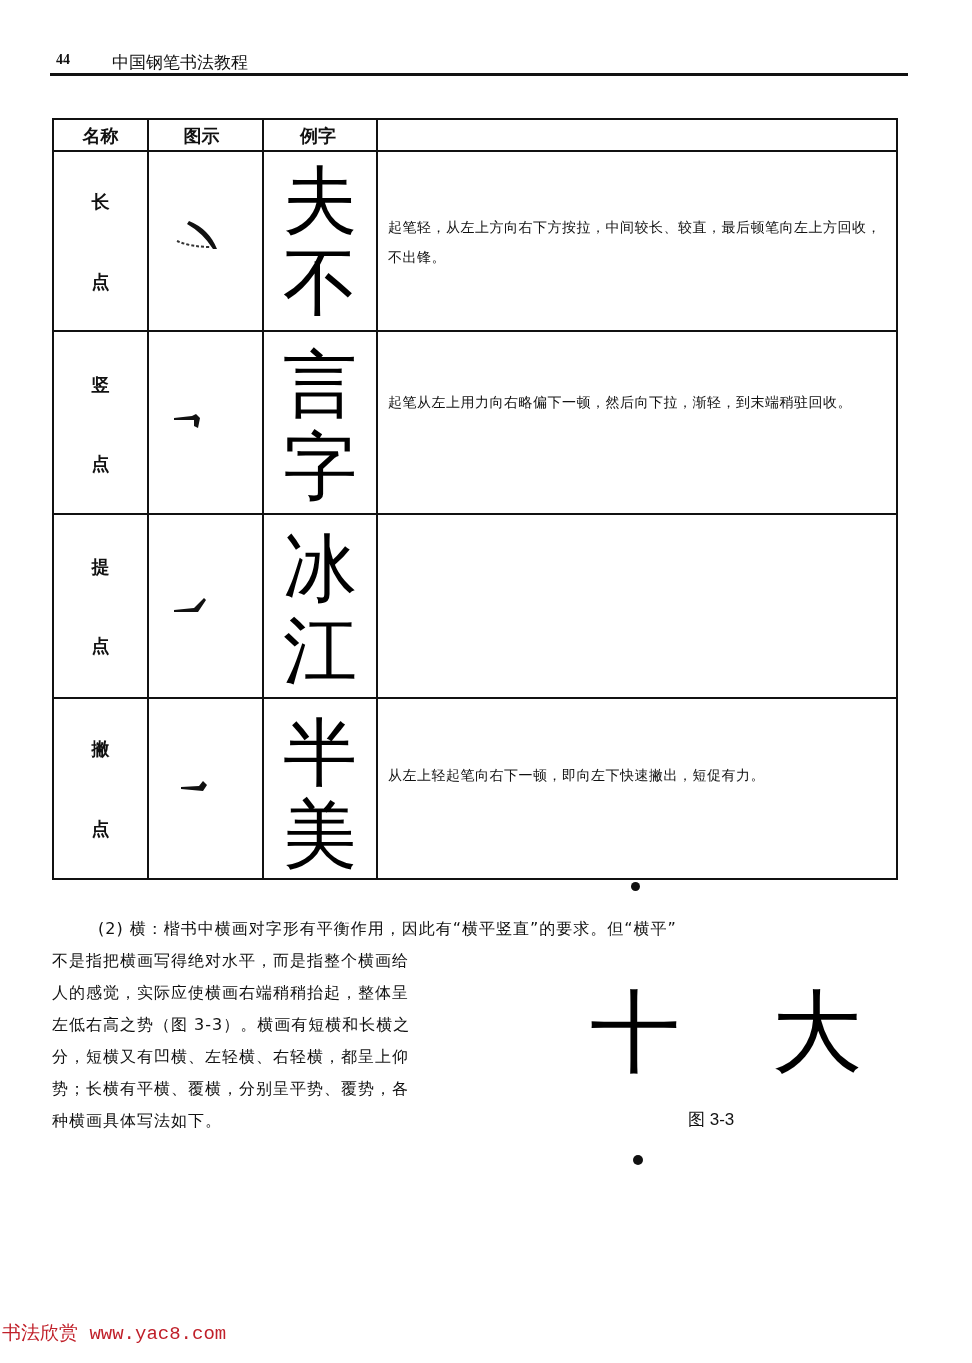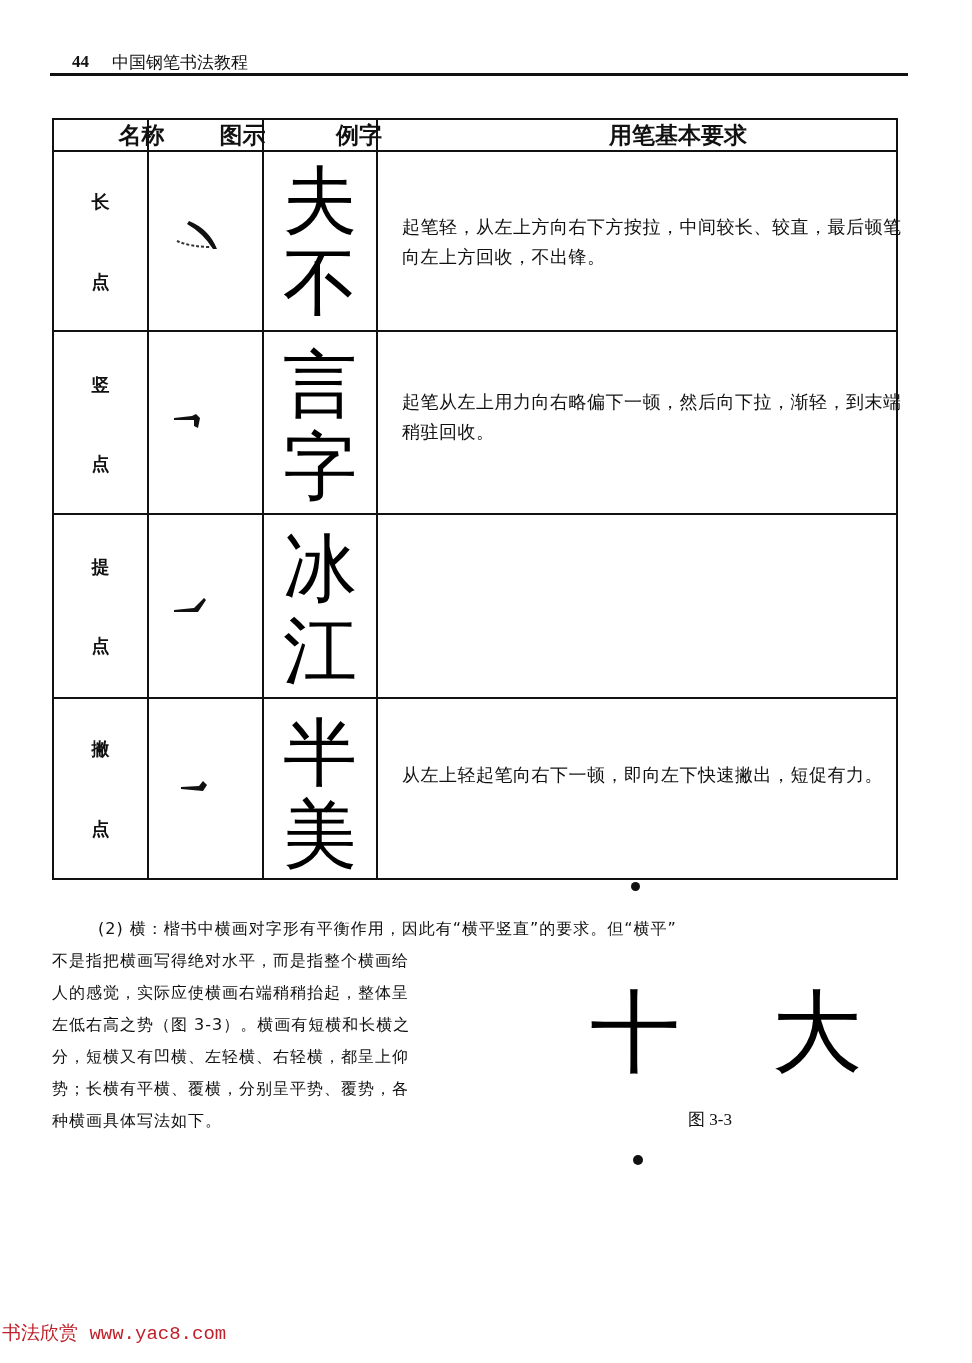--- a/index.html
+++ b/index.html
@@ -1,37 +1,37 @@
 <!DOCTYPE html>
 <html><head>
 <meta charset="utf-8">
 <style>
   html, body { margin:0; padding:0; background:#fff; }
   body { width:972px; height:1363px; position:relative; overflow:hidden;
          font-family:"DejaVu Sans", sans-serif; color:#111; }
   .abs { position:absolute; }
-  .header-num { left:56px; top:52px; font-family:"Liberation Serif", serif; font-weight:bold; font-size:17px;margin-left:16px; }
+  .header-num { left:56px; top:52px; font-family:"Liberation Serif", serif; font-weight:bold; font-size:14px; }
   .header-title { left:112px; top:51px; font-size:17px; letter-spacing:0px; }
   .header-rule { left:50px; top:73px; width:858px; height:3px; background:#111; }
 
   .tbl { left:52px; top:118px; width:846px; height:762px; border:2px solid #111; box-sizing:border-box; }
   .vline { position:absolute; top:0; bottom:0; width:2px; background:#111; }
   .hline { position:absolute; left:0; right:0; height:2px; background:#111; }
   .th { position:absolute; top:0; height:31px; display:flex; align-items:center; justify-content:center;
-        font-weight:bold; font-size:23px;padding-left:41px; }
+        font-weight:bold; font-size:18px; }
   .name-char { position:absolute; width:93px; text-align:center; font-size:18px; font-weight:bold; }
-  .desc { position:absolute; left:334px; width:500px; font-size:18px; line-height:30px; letter-spacing:0.5px;margin-left:14px; }
+  .desc { position:absolute; left:334px; width:500px; font-size:14px; line-height:30px; letter-spacing:0.5px; }
   .example { position:absolute; width:112px; text-align:center; font-family:"DejaVu Serif", serif;
              font-size:74px; line-height:88px; color:#000; }
   .glyph { position:absolute; }
 
   .para { left:52px; width:880px; font-size:16px; line-height:32px; letter-spacing:1px; }
   .para-first { text-indent:46px; }
   .fig-char { font-family:"DejaVu Serif", serif; font-size:90px; color:#000; }
-  .fig-caption { font-family:Liberation Serif, serif; font-size:17px;text-align:center; }
+  .fig-caption { font-family:Liberation Sans, sans-serif; font-size:17px;text-align:center; }
   .dot { width:9px; height:9px; border-radius:50%; background:#111; }
   .watermark { left:2px; top:1320px; color:#c0202a; font-size:19px; font-family:"Liberation Mono", monospace; }
 </style>
 </head>
 <body>
 
 <div class="abs header-num">44</div>
 <div class="abs header-title">中国钢笔书法教程</div>
 <div class="abs header-rule"></div>
 
@@ -42,21 +42,20 @@
   <div class="vline" style="left:322px"></div>
 
   <div class="hline" style="top:30px"></div>
   <div class="hline" style="top:210px"></div>
   <div class="hline" style="top:393px"></div>
   <div class="hline" style="top:577px"></div>
 
   <div class="th" style="left:0;width:93px">名称</div>
   <div class="th" style="left:95px;width:105px">图示</div>
   <div class="th" style="left:210px;width:108px">例字</div>
-  <div class="th" style="left:324px;width:518px">用笔基本要求</div>
 
   <div class="name-char" style="top:70px">长</div>
   <div class="name-char" style="top:150px">点</div>
   <svg class="glyph" style="left:115px;top:95px" width="60" height="40">
     <path d="M20 6 Q40 14 48 34 L44 34 Q34 18 18 9 Z" fill="#111"></path>
     <path d="M8 26 Q22 32 42 32" stroke="#333" stroke-width="2" fill="none" stroke-dasharray="3 2"></path>
   </svg>
   <div class="example" style="left:210px;top:36px">夫</div>
   <div class="example" style="left:210px;top:118px">不</div>
   <div class="desc" style="top:92px">起笔轻，从左上方向右下方按拉，中间较长、较直，最后顿笔向左上方回收，不出锋。</div>

